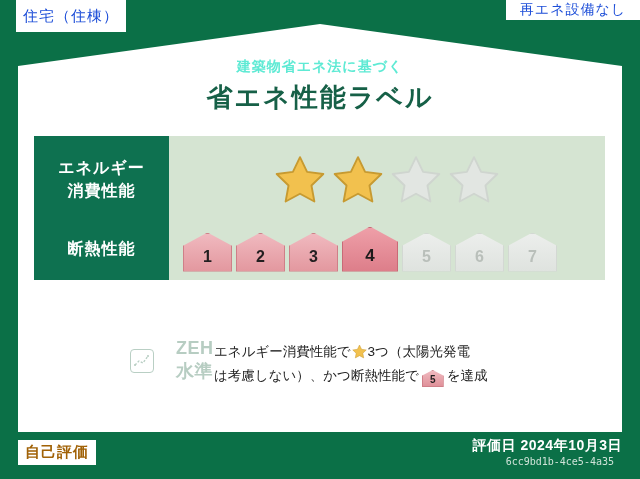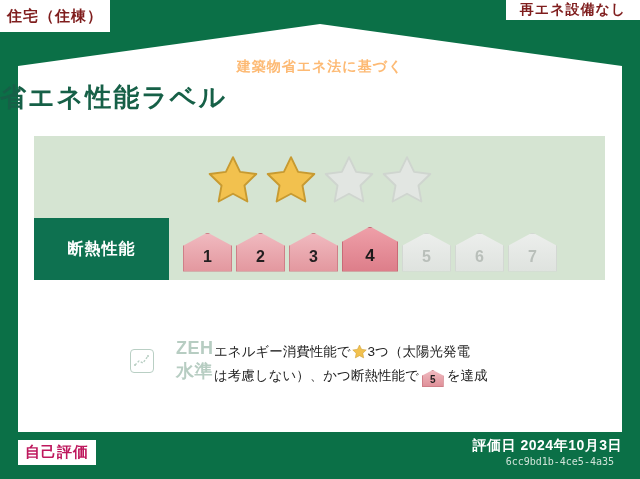--- a/index.html
+++ b/index.html
@@ -13,34 +13,35 @@
 
   
   .house-panel{
     position:absolute;left:18px;top:24px;width:604px;height:408px;
     background:#ffffff;
     clip-path:polygon(0% 10.3%, 50% 0%, 100% 10.3%, 100% 100%, 0% 100%);
   }
 
   
   .tag{
-    position:absolute;background:#ffffff;color:#7f1d1d;
-    font-weight:bold;display:flex;align-items:center;justify-content:center;
+    position:absolute;background:#ffffff;color:#1d4ed8;
+    font-weight:normal;display:flex;align-items:center;justify-content:center;
     letter-spacing:1px;
+    margin-left:16px;
   }
   .tag-left{left:0;top:0;width:110px;height:32px;font-size:15px;}
   .tag-right{right:0;top:0;width:134px;height:20px;font-size:14px;}
 
   
   .title-small{
     position:absolute;left:0;right:0;top:58px;text-align:center;
-    color:#fdba74;font-size:14px;font-weight:bold;letter-spacing:1px;
+    color:#5eead4;font-size:14px;font-weight:bold;letter-spacing:1px;
   }
   .title-main{
-    position:absolute;left:0;right:0;top:80px;text-align:left;
+    position:absolute;left:0;right:0;top:80px;text-align:center;
     color:#166047;font-size:26px;font-weight:bold;letter-spacing:2px;
   }
 
   
   .row{position:absolute;left:34px;width:571px;display:flex;}
   .row-energy{top:136px;height:86px;}
   .row-insul{top:218px;height:62px;}
   .row-key{
     width:135px;background:#0e7150;color:#fff;
     display:flex;flex-direction:column;align-items:center;justify-content:center;
@@ -85,21 +86,21 @@
     display:inline-block;width:20px;height:15px;vertical-align:-3px;margin:0 3px;
     background:linear-gradient(#f0b9bf,#e0919a);border:1px solid #cf7f88;
     clip-path:polygon(0% 34%, 50% 0%, 100% 34%, 100% 100%, 0% 100%);
     font-size:10px;font-weight:bold;color:#231f20;text-align:center;
     line-height:18px;
   }
 
   
   .footer{position:absolute;left:0;right:0;bottom:0;height:47px;background:#0b7047;}
   .self-eval{
-    position:absolute;left:18px;top:8px;background:#fff;color:#be185d;
+    position:absolute;left:18px;top:8px;background:#fff;color:#a16207;
     font-size:15px;font-weight:bold;padding:3px 7px;letter-spacing:1px;
   }
   .bldg-name{position:absolute;left:100px;top:12px;color:#fff;font-size:14px;}
   .eval-date{position:absolute;right:18px;top:5px;color:#fff;font-size:14px;
              font-weight:bold;letter-spacing:0.5px;}
   .eval-id{position:absolute;right:26px;top:24px;color:#cfe3d8;font-size:10px;
            font-family:"DejaVu Sans Mono","Liberation Mono",monospace;}
 </style>
 </head>
 <body>
@@ -108,20 +109,24 @@
 
   <div class="house-panel"></div>
 
   <div class="tag tag-left">住宅（住棟）</div>
   <div class="tag tag-right">再エネ設備なし</div>
 
   <div class="title-small">建築物省エネ法に基づく</div>
   <div class="title-main">省エネ性能ラベル</div>
 
   <div class="row row-energy">
+    <div class="row-key">
+      <span>エネルギー</span>
+      <span>消費性能</span>
+    </div>
     <div class="row-val">
       <div class="stars" id="stars-container">
           <svg class="star" viewBox="0 0 24 24">
             <polygon points="12,1.5 15.4,8.6 23.2,9.6 17.5,15.1 18.9,22.8 12,19.1 5.1,22.8 6.5,15.1 0.8,9.6 8.6,8.6" fill="#f2c14e" stroke="#c79a31" stroke-width="0.9" stroke-linejoin="round"></polygon>
           </svg>
           <svg class="star" viewBox="0 0 24 24">
             <polygon points="12,1.5 15.4,8.6 23.2,9.6 17.5,15.1 18.9,22.8 12,19.1 5.1,22.8 6.5,15.1 0.8,9.6 8.6,8.6" fill="#f2c14e" stroke="#c79a31" stroke-width="0.9" stroke-linejoin="round"></polygon>
           </svg>
           <svg class="star" viewBox="0 0 24 24">
             <polygon points="12,1.5 15.4,8.6 23.2,9.6 17.5,15.1 18.9,22.8 12,19.1 5.1,22.8 6.5,15.1 0.8,9.6 8.6,8.6" fill="#e2e6e2" stroke="#cfd5cf" stroke-width="0.9" stroke-linejoin="round"></polygon>

